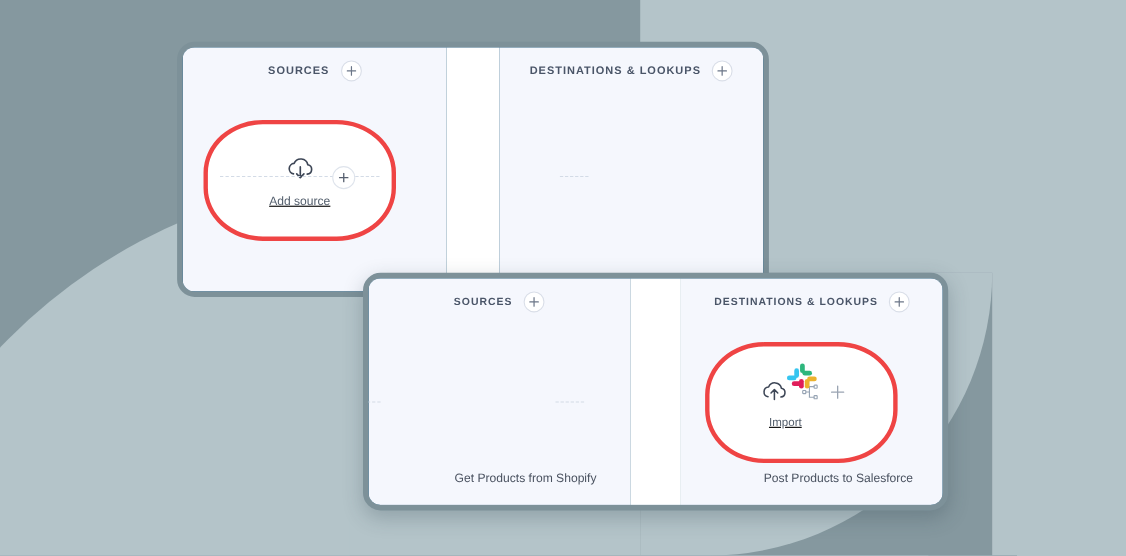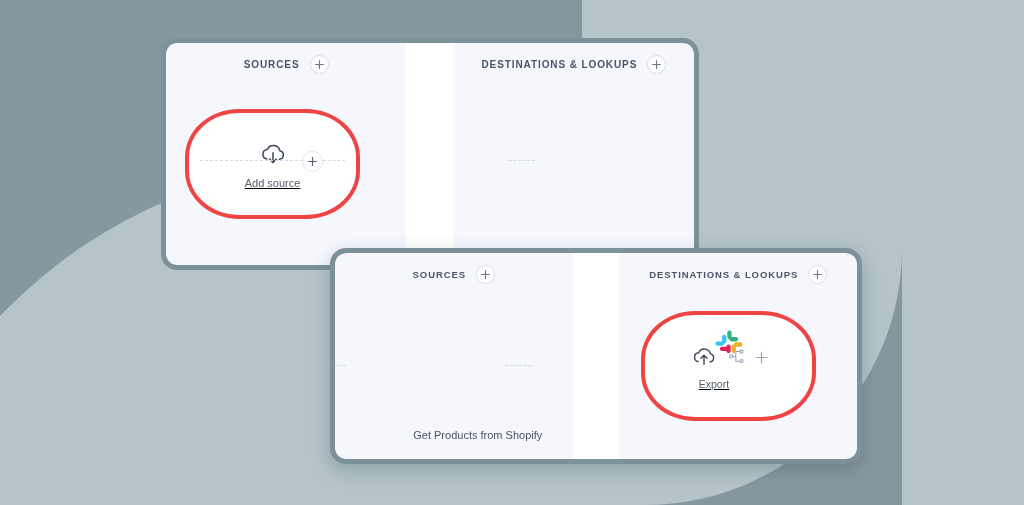--- a/index.html
+++ b/index.html
@@ -227,22 +227,23 @@
               <rect x="11.8" y="11.4" width="3" height="3" rx="0.6"></rect>
               <path d="M3.9 7.9h3.4M7.3 7.9V2.7h4.4M7.3 7.9v5.1h4.4" stroke-linecap="round"></path>
             </svg>
           </span>
           <span class="mini-plus">
             <svg width="13" height="13" viewBox="0 0 13 13">
                 <path d="M6.5 1v11M1 6.5h11" stroke="#9aa4b2" stroke-width="1.2" stroke-linecap="round"></path>
               </svg>
           </span>
         </div>
-        <span class="node-label" style="margin-left:-30px;">Export</span>
-      </div>
-
+        <span class="node-label" style="margin-left:-30px;">Import</span>
+      </div>
+
+      <div class="node-caption" style="top:176px;">Post Products to Salesforce</div>
     </div>
 
     <div class="dash" style="left: -11px; top: 112px; width: 22px;"></div>
     <div class="dash" style="left: 170px; top: 112px; width: 26px;"></div>
   </div>
 
 </div>
 
 </body></html>

